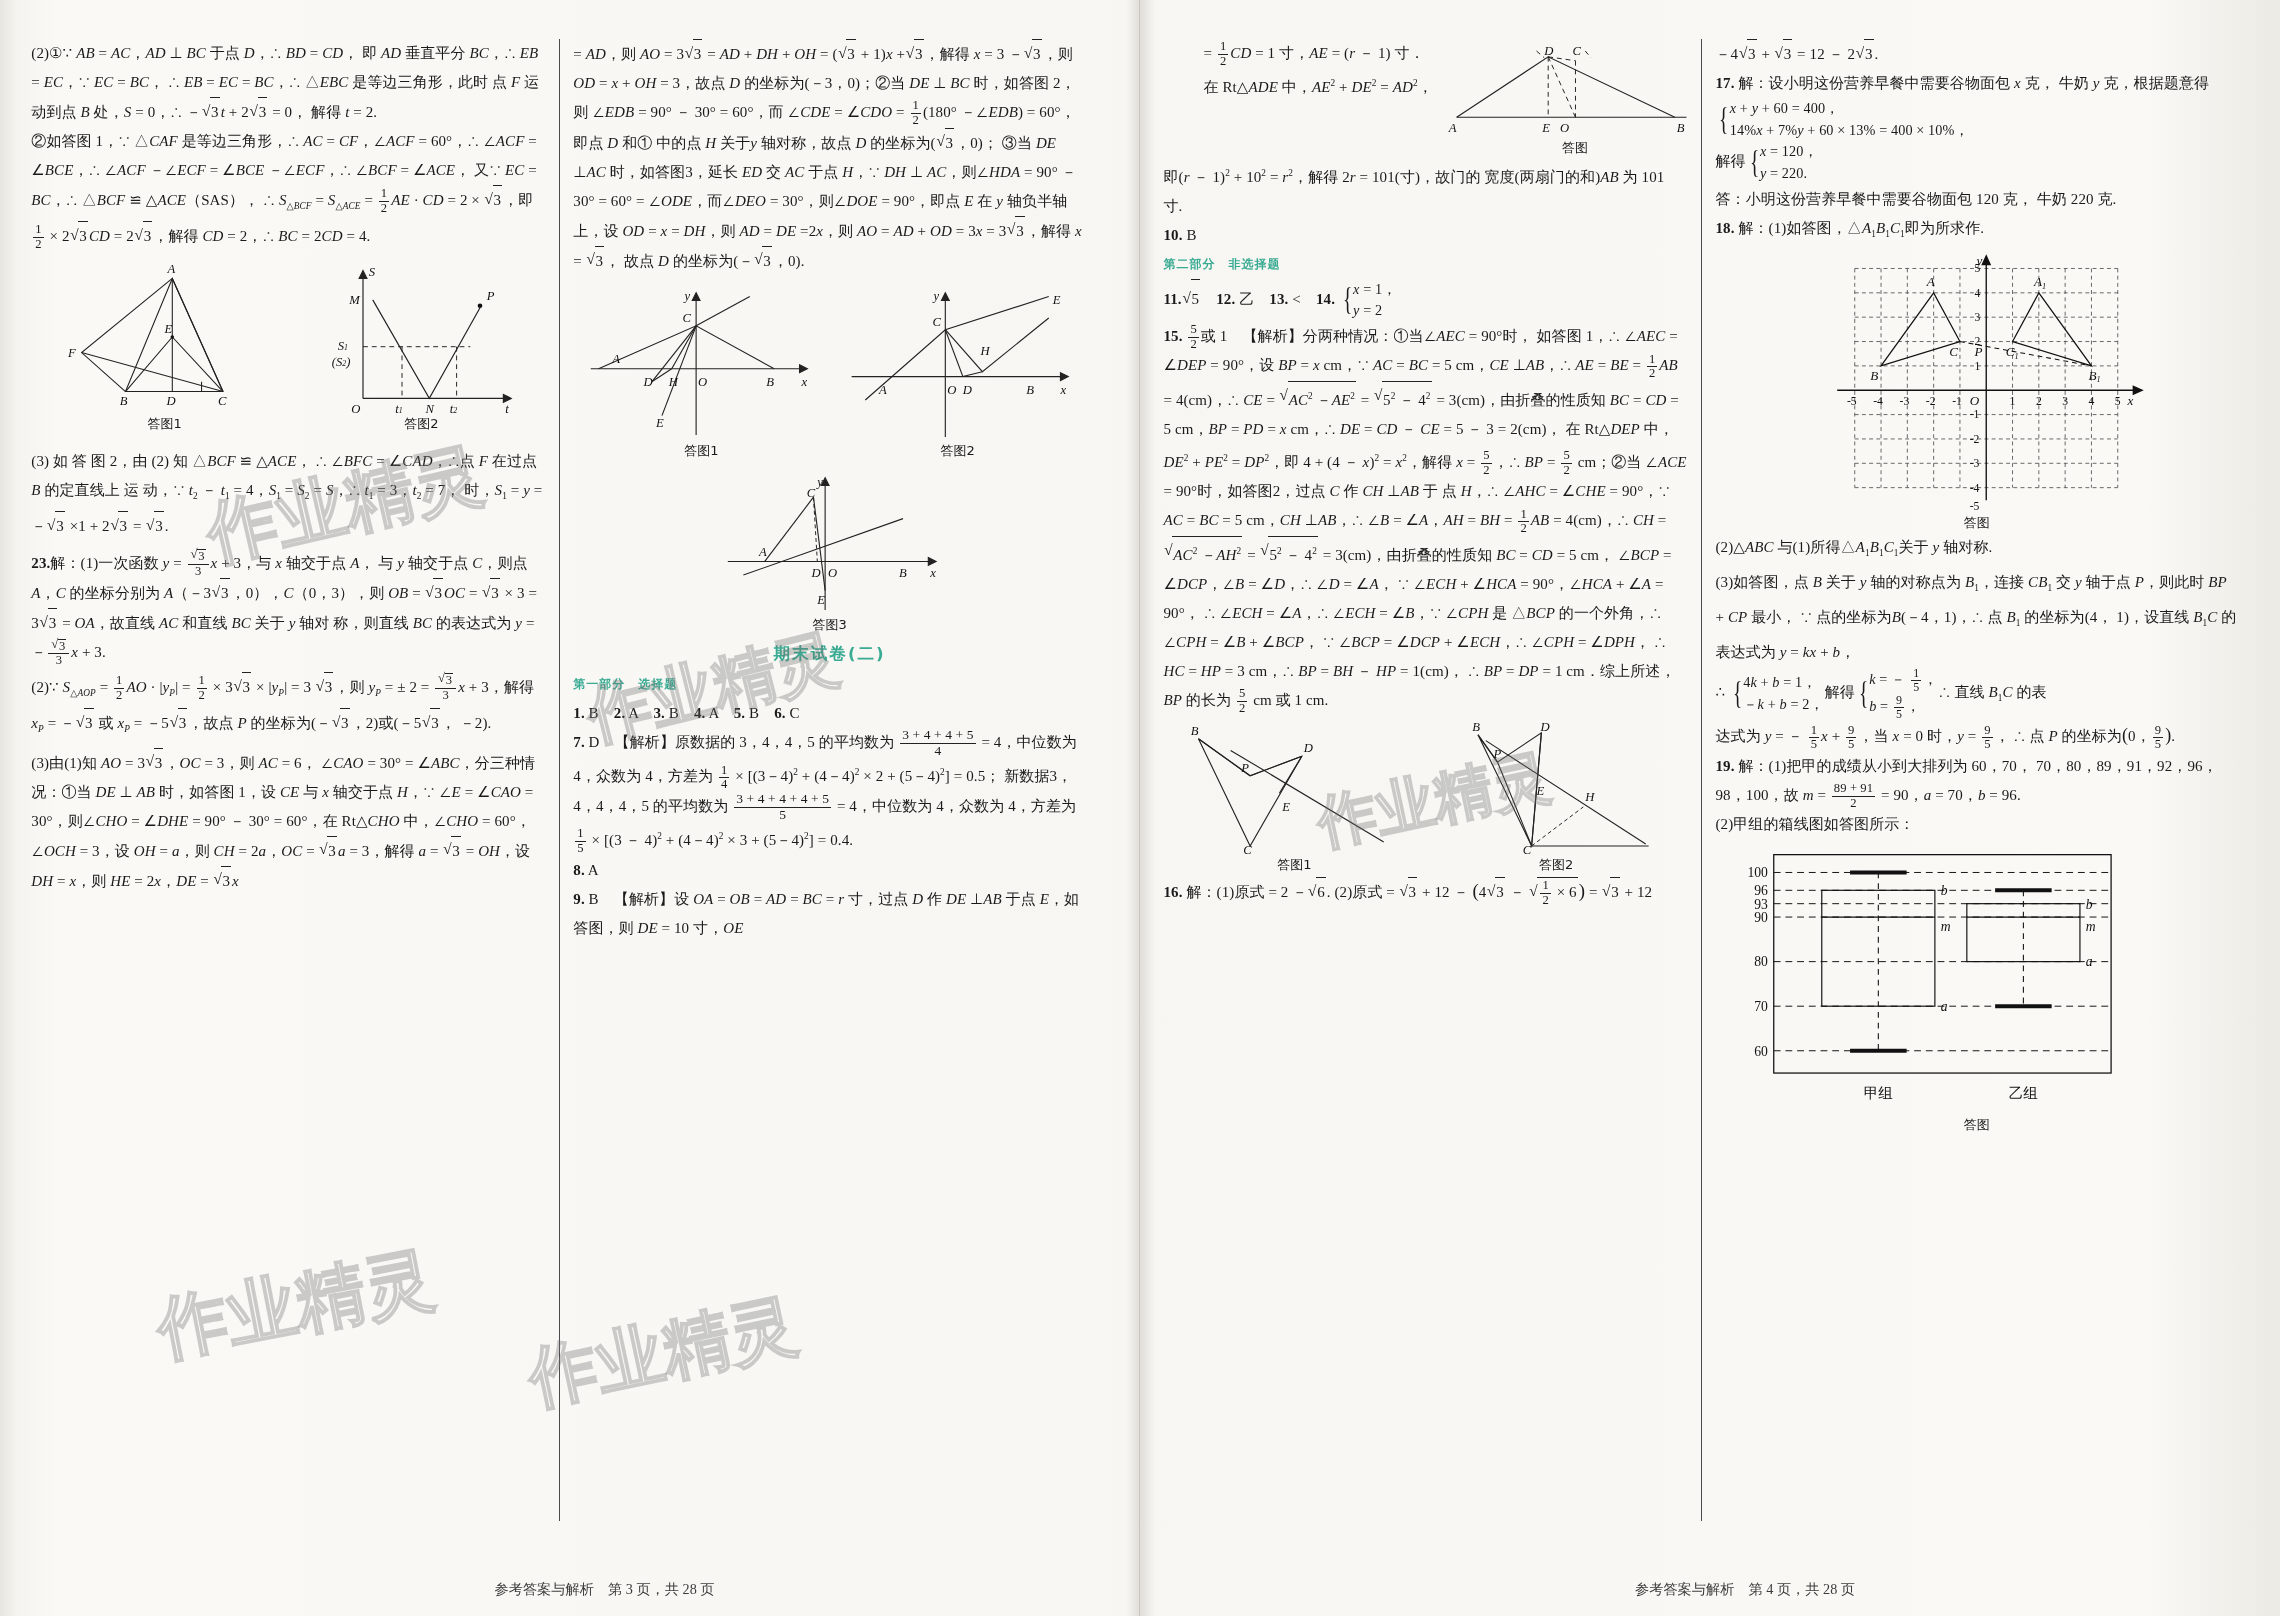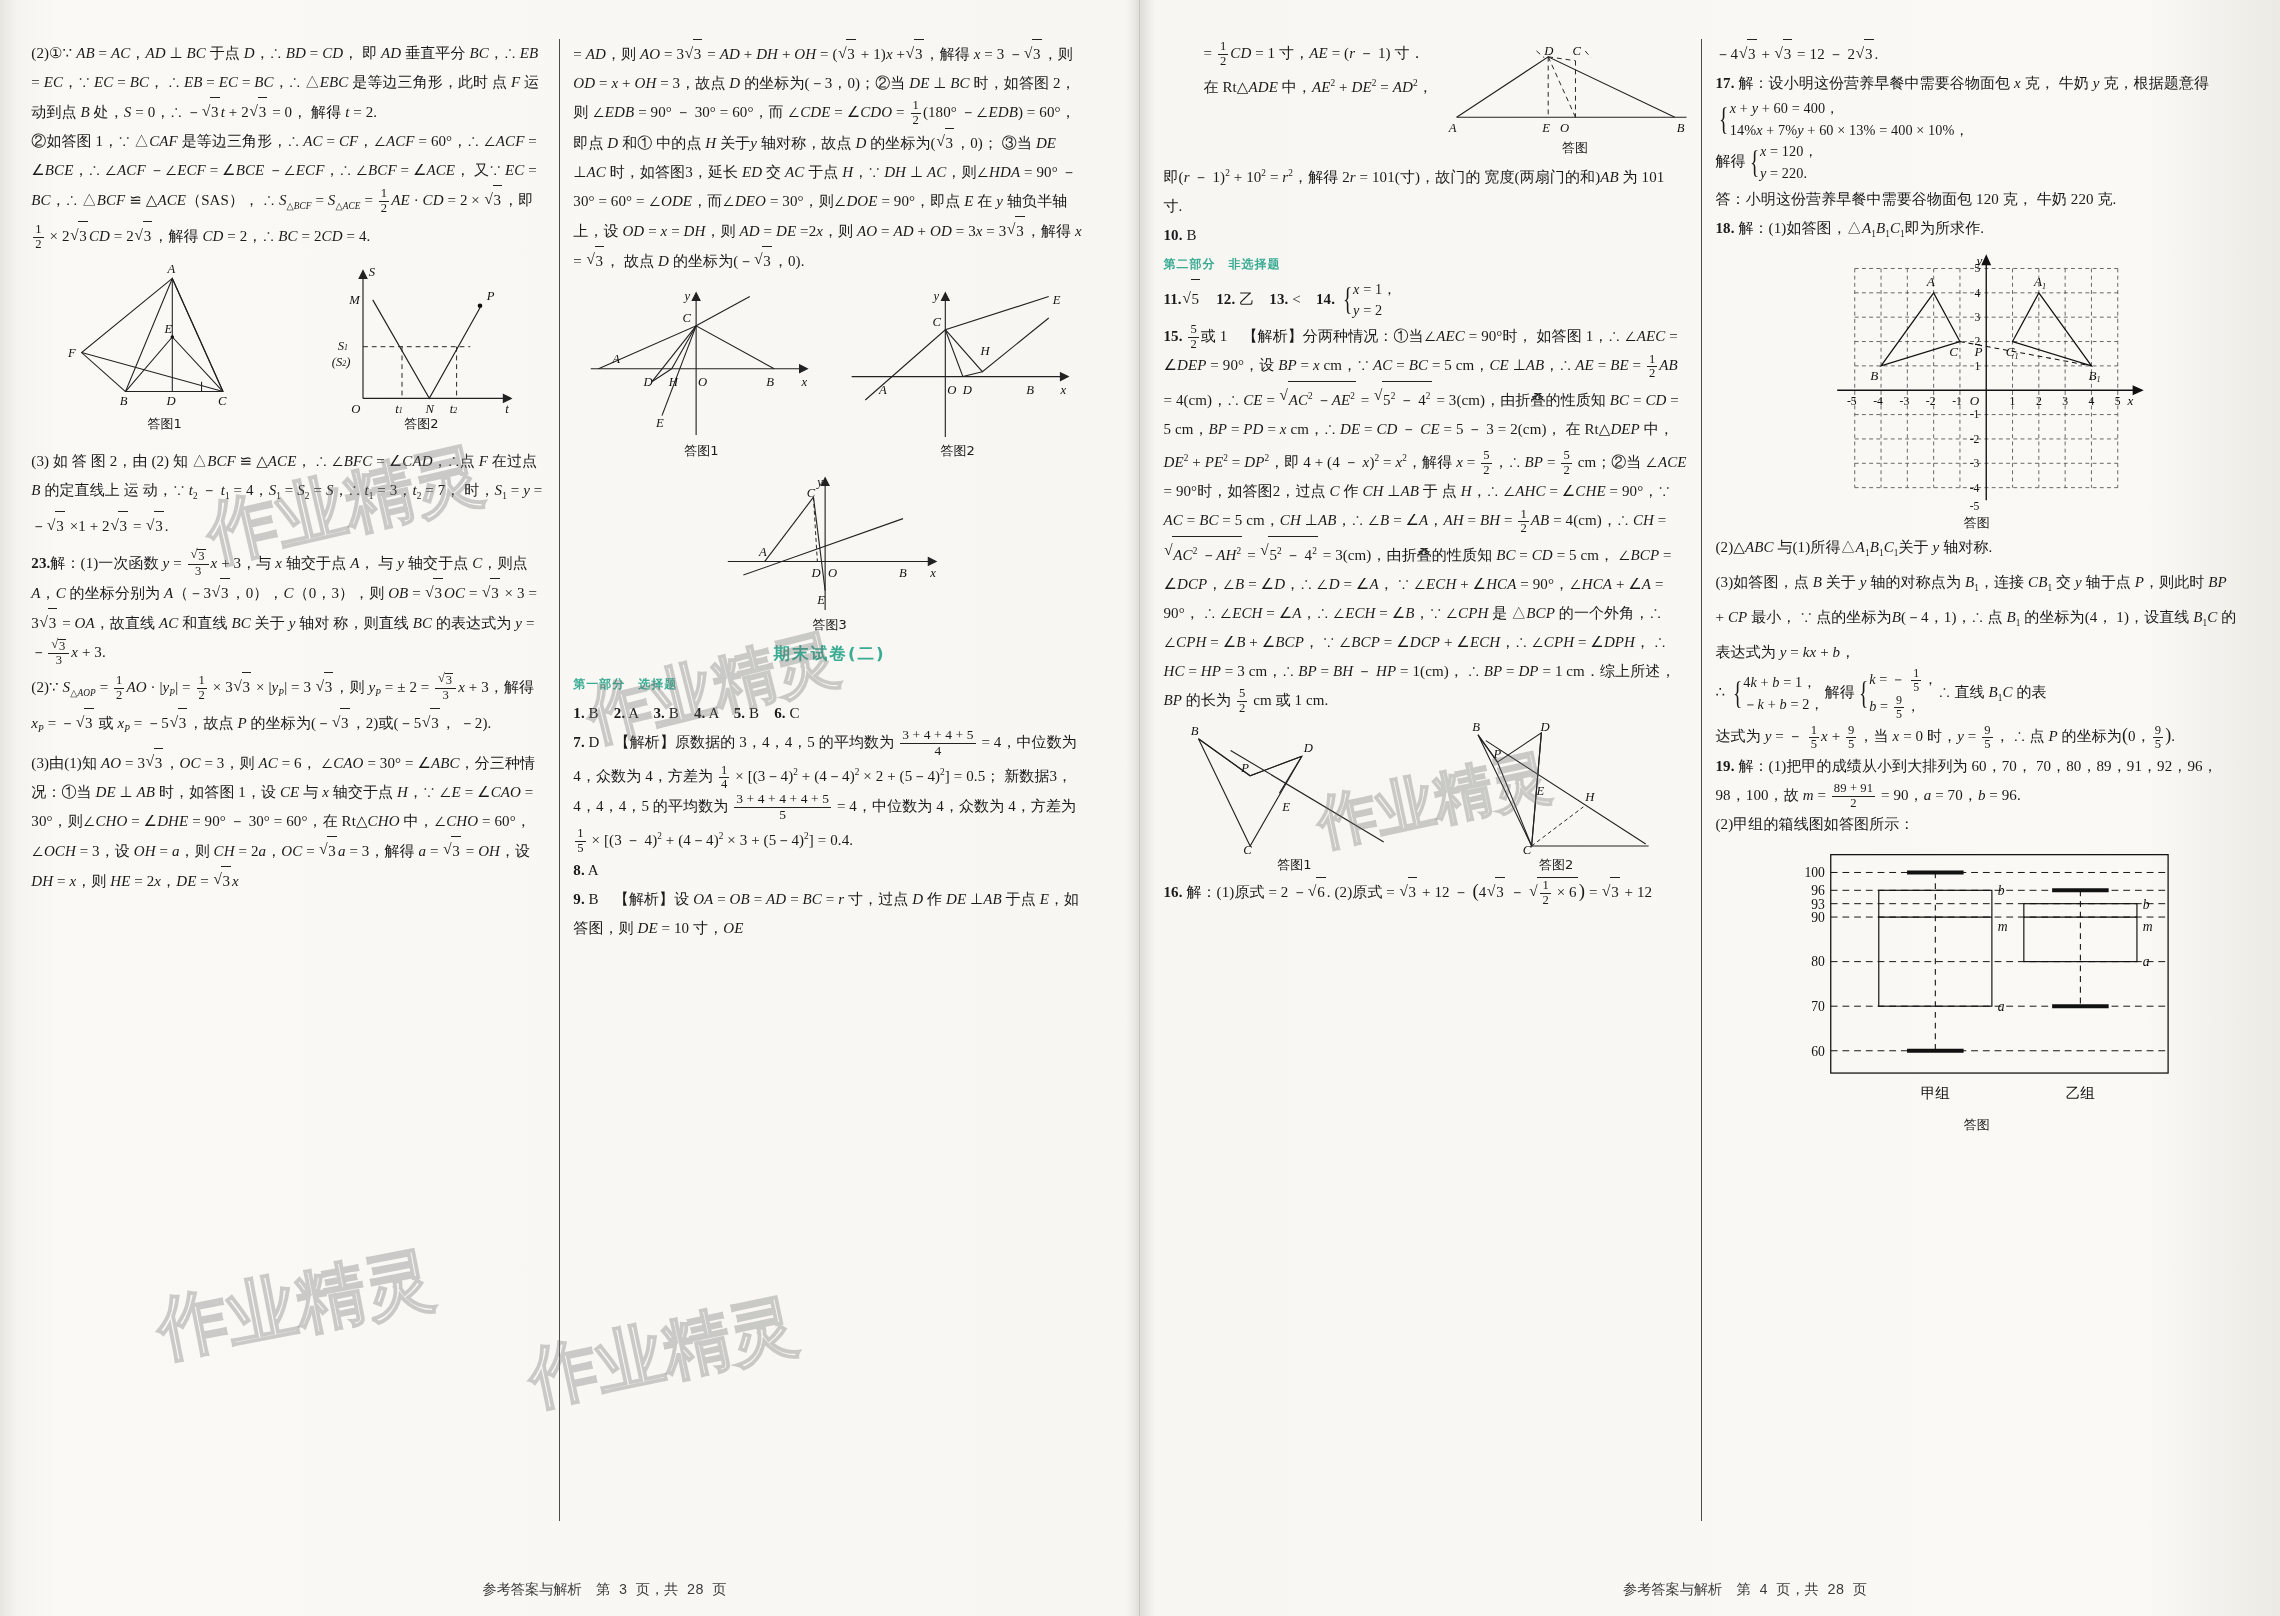--- a/index.html
+++ b/index.html
@@ -34,21 +34,21 @@
   .colinner { padding:0 13.7px; }
 
   
   .ln {
     font-size:15px;
     line-height:29px;
     white-space:nowrap;
     letter-spacing:0.1px;
   }
   .ln.wrap { white-space:normal; }
-  .cn { font-family:Liberation Mono, monospace; font-size:14.2px; }
+  .cn { font-family:Liberation Serif, serif; font-size:14.2px; }
   i.v { font-style:italic; font-family:"Liberation Serif", serif; }
 
   .sec-head {
     color:#3aab93; font-weight:bold;
     font-family:"DejaVu Sans", sans-serif;
     font-size:12px; line-height:29px; letter-spacing:1px;
   }
   .paper-title {
     color:#3aab93; font-weight:bold; text-align:center;
     font-family:"DejaVu Sans", sans-serif;
@@ -632,21 +632,21 @@
 
           <div class="ln wrap">
             <b>19.</b> 解：(1)把甲的成绩从小到大排列为 60，70，
             70，80，89，91，92，96，98，100，故 <i class="v">m</i> =
             <span class="fr"><span>89 + 91</span><span class="den">2</span></span> = 90，<i class="v">a</i> = 70，<i class="v">b</i> = 96.
           </div>
           <div class="ln wrap">
             (2)甲组的箱线图如答图所示：
           </div>
 
-          <div style="display:flex;justify-content:center;margin-top:2px">
+          <div style="display:flex;margin-top:2px">
             <svg id="boxplot" width="410" height="273" viewBox="0 0 420 280">
                   <rect x="60" y="14" width="346" height="224" fill="none" stroke="#111" stroke-width="1.3"></rect>
                   <line x1="60" y1="32.28571428571428" x2="406" y2="32.28571428571428" stroke="#111" stroke-width="1" stroke-dasharray="7 5"></line>
                   <text x="54" y="37.28571428571428" text-anchor="end" font-size="14" font-family="Liberation Serif, serif" fill="#111">100</text>
                   <line x1="60" y1="50.571428571428555" x2="406" y2="50.571428571428555" stroke="#111" stroke-width="1" stroke-dasharray="7 5"></line>
                   <text x="54" y="55.571428571428555" text-anchor="end" font-size="14" font-family="Liberation Serif, serif" fill="#111">96</text>
                   <line x1="60" y1="64.28571428571428" x2="406" y2="64.28571428571428" stroke="#111" stroke-width="1" stroke-dasharray="7 5"></line>
                   <text x="54" y="69.28571428571428" text-anchor="end" font-size="14" font-family="Liberation Serif, serif" fill="#111">93</text>
                   <line x1="60" y1="78" x2="406" y2="78" stroke="#111" stroke-width="1" stroke-dasharray="7 5"></line>
                   <text x="54" y="83" text-anchor="end" font-size="14" font-family="Liberation Serif, serif" fill="#111">90</text>

